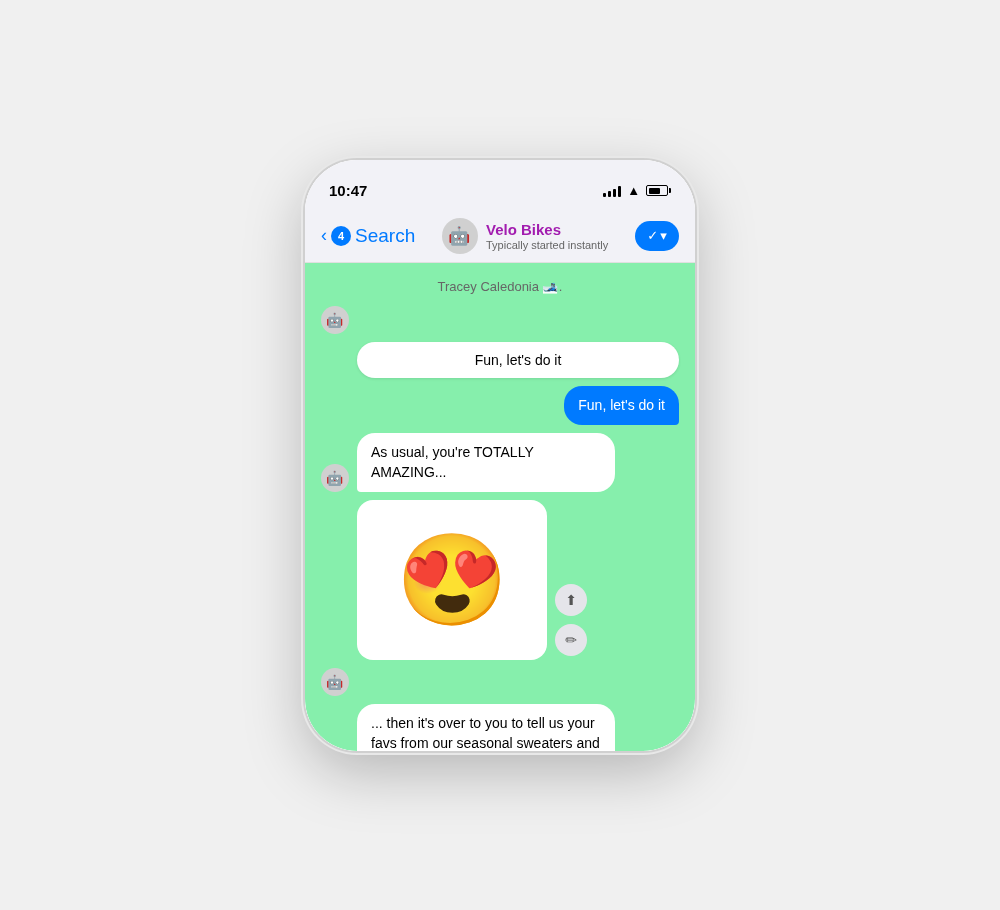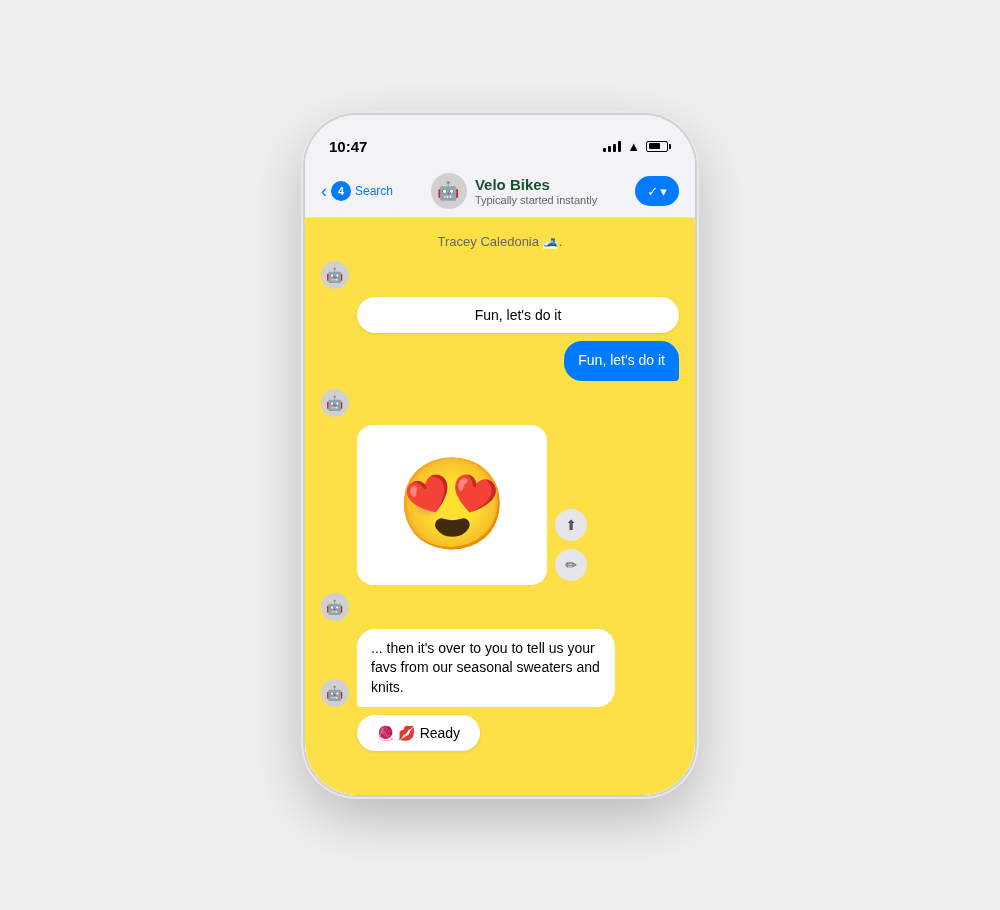--- a/index.html
+++ b/index.html
@@ -9,21 +9,21 @@
       justify-content: center;
       align-items: center;
       min-height: 910px;
       width: 1000px;
       font-family: -apple-system, BlinkMacSystemFont, 'Helvetica Neue', sans-serif;
     }
 
     .phone-wrapper {
       position: relative;
       width: 390px;
-      height: 680px;
+      height: 591px;
     }
 
     .phone-shell {
       position: absolute;
       inset: 0;
       background: #ffffff;
       border-radius: 52px;
       box-shadow:
         0 0 0 2px #d0d0d0,
         0 0 0 4px #e8e8e8,
@@ -205,21 +205,21 @@
     }
 
     .nav-title-block {
       display: flex;
       flex-direction: column;
     }
 
     .nav-title {
       font-size: 15px;
       font-weight: 600;
-      color: #14532d;
+      color: #a21caf;
       line-height: 1.2;
     }
 
     .nav-subtitle {
       font-size: 11px;
       color: #666;
     }
 
     .nav-right {
       background: #007aff;
@@ -229,21 +229,21 @@
       display: flex;
       align-items: center;
       justify-content: center;
       gap: 2px;
       color: white;
       font-size: 13px;
     }
 
     
     .chat-area {
-      background: #fde047;
+      background: #86efac;
       flex: 1;
       overflow-y: auto;
       padding: 12px 16px;
       display: flex;
       flex-direction: column;
       gap: 8px;
       height: calc(820px - 50px - 64px - 74px);
     }
 
     
@@ -432,21 +432,21 @@
             </div>
             <div class="battery-tip"></div>
           </div>
         </div>
       </div>
 
       <div class="nav-bar">
         <div class="nav-left">
           <span style="color:#007aff;font-size:18px;">‹</span>
           <div class="nav-badge">4</div>
-          <span style="color:#007aff;font-size:12px;">Search</span>
+          <span style="color:#007aff;font-size:19px;">Search</span>
         </div>
         <div class="nav-center">
           <div class="avatar-circle">
             <span>🤖</span>
           </div>
           <div class="nav-title-block">
             <span class="nav-title">Velo Bikes</span>
             <span class="nav-subtitle">Typically started instantly</span>
           </div>
         </div>
@@ -466,20 +466,21 @@
         <div class="quick-replies">
           <button class="quick-reply-btn">Fun, let's do it</button>
         </div>
 
         <div class="message-row outgoing">
           <div class="bubble outgoing">Fun, let's do it</div>
         </div>
 
         <div class="message-row incoming">
           <div class="bot-avatar">🤖</div>
+          <div class="bubble incoming">As usual, you're TOTALLY AMAZING...</div>
         </div>
 
         <div class="sticker-row">
           <div class="sticker-bubble">
             <span>😍</span>
           </div>
           <div class="sticker-actions">
             <div class="sticker-action-btn">
               <span>⬆</span>
             </div>

